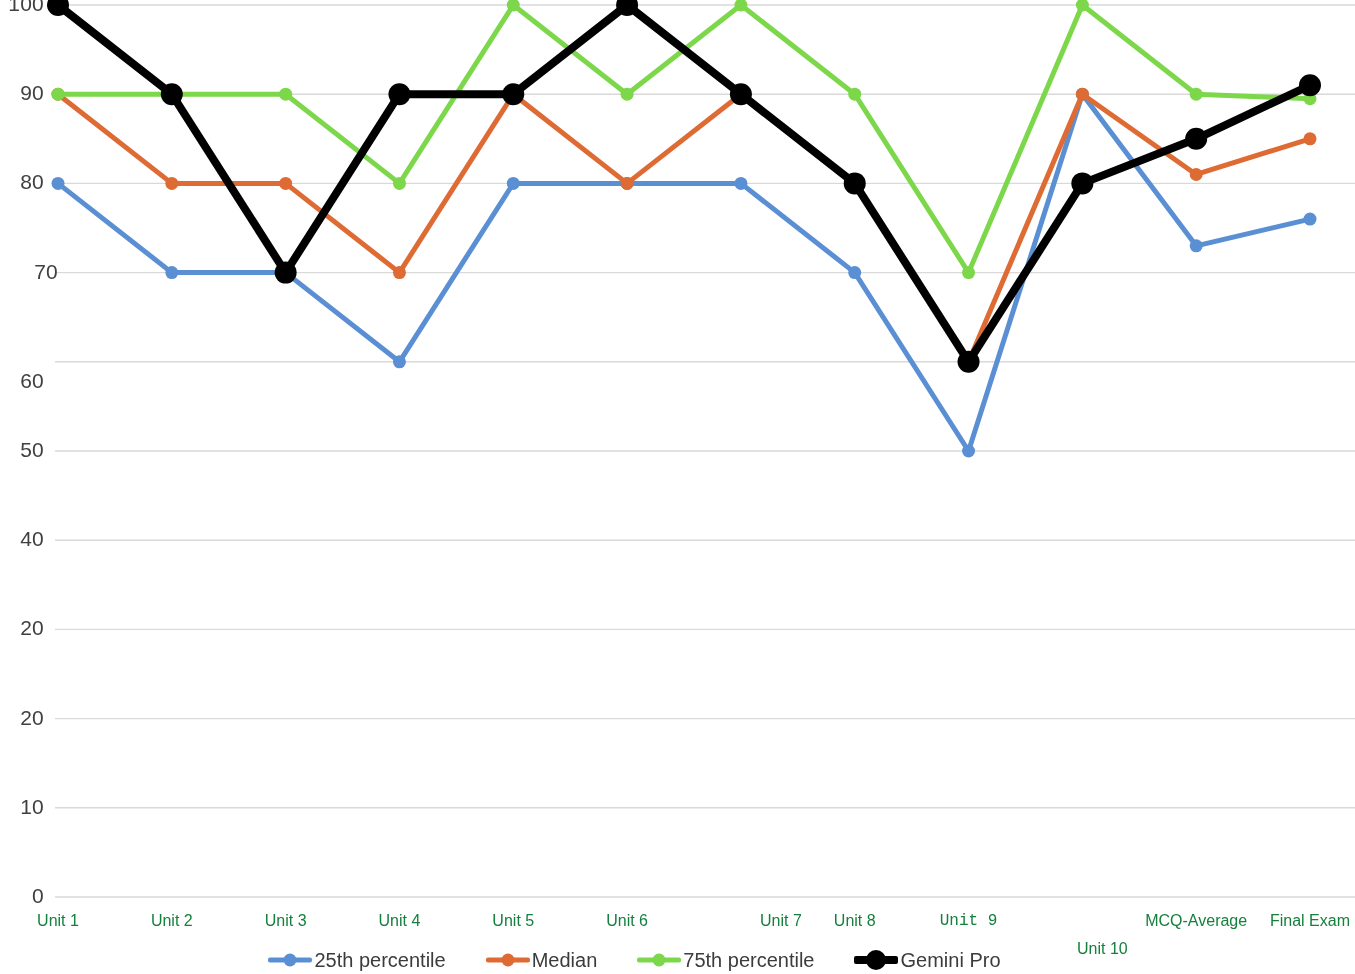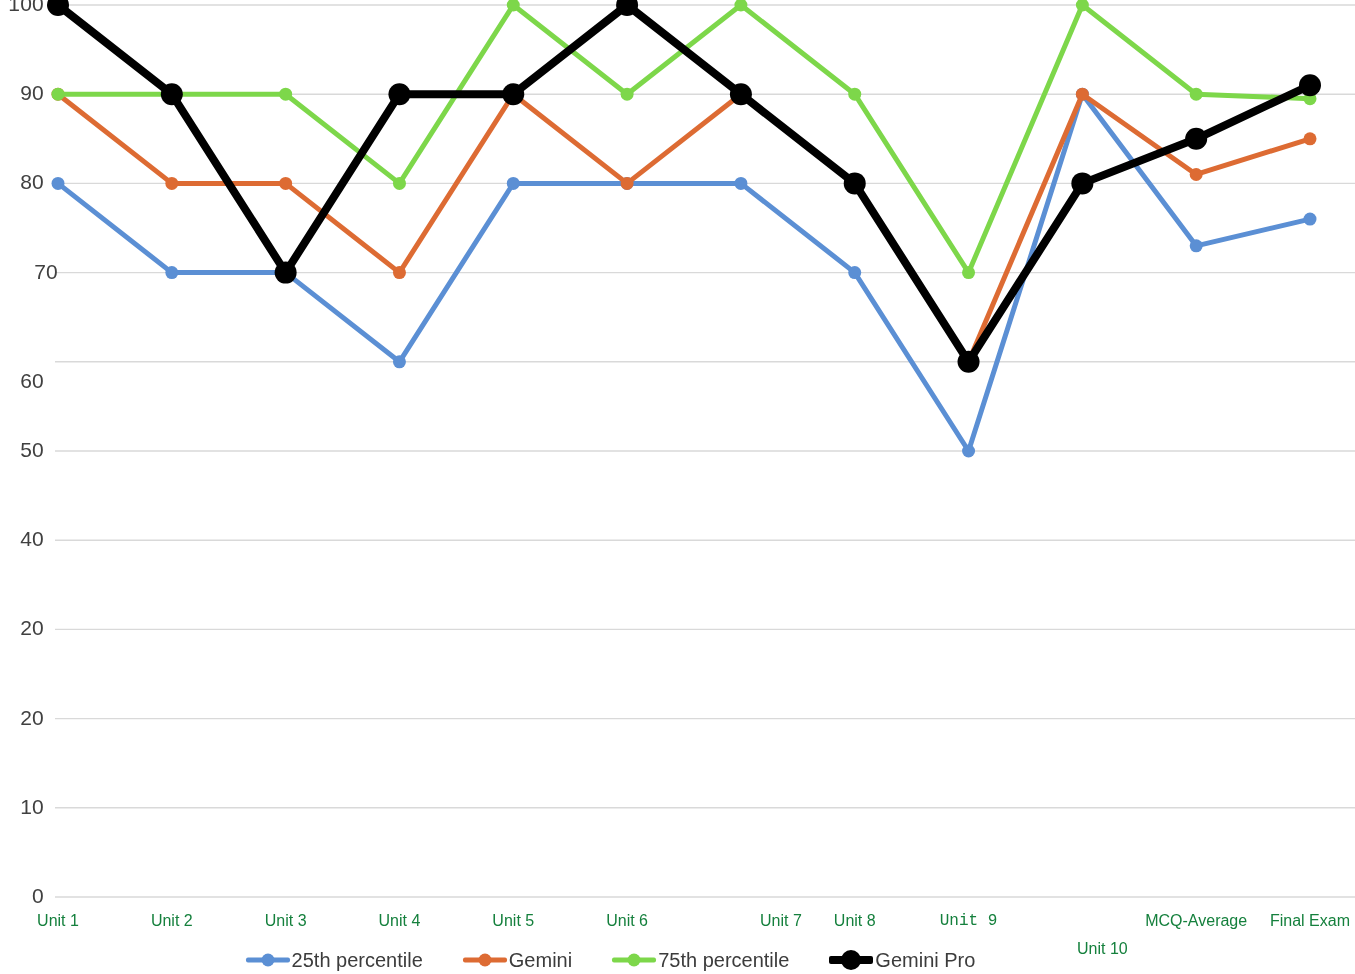--- a/index.html
+++ b/index.html
@@ -47,20 +47,21 @@
     position: absolute;
     left: 0;
     top: 946px;
     width: 1221px;
     height: 28px;
     display: flex;
     flex-direction: row;
     justify-content: center;
     align-items: center;
     gap: 40px;
+    padding-left: 24px;
   }
   .legend-entry {
     display: flex;
     flex-direction: row;
     align-items: center;
     gap: 2px;
   }
   .legend-swatch {
     position: relative;
     width: 44px;
@@ -206,21 +207,21 @@
           <span class="lbar" style="height: 5px; background: rgb(91, 143, 212);"></span>
           <span class="ldot" style="width: 13px; height: 13px; background: rgb(91, 143, 212);"></span>
         </span>
         <span class="legend-text">25th percentile</span>
       </div>
       <div class="legend-entry">
         <span class="legend-swatch">
           <span class="lbar" style="height: 5px; background: rgb(221, 107, 51);"></span>
           <span class="ldot" style="width: 13px; height: 13px; background: rgb(221, 107, 51);"></span>
         </span>
-        <span class="legend-text">Gemini</span>
+        <span class="legend-text">Median</span>
       </div>
       <div class="legend-entry">
         <span class="legend-swatch">
           <span class="lbar" style="height: 5px; background: rgb(125, 215, 74);"></span>
           <span class="ldot" style="width: 13px; height: 13px; background: rgb(125, 215, 74);"></span>
         </span>
         <span class="legend-text">75th percentile</span>
       </div>
       <div class="legend-entry">
         <span class="legend-swatch">

